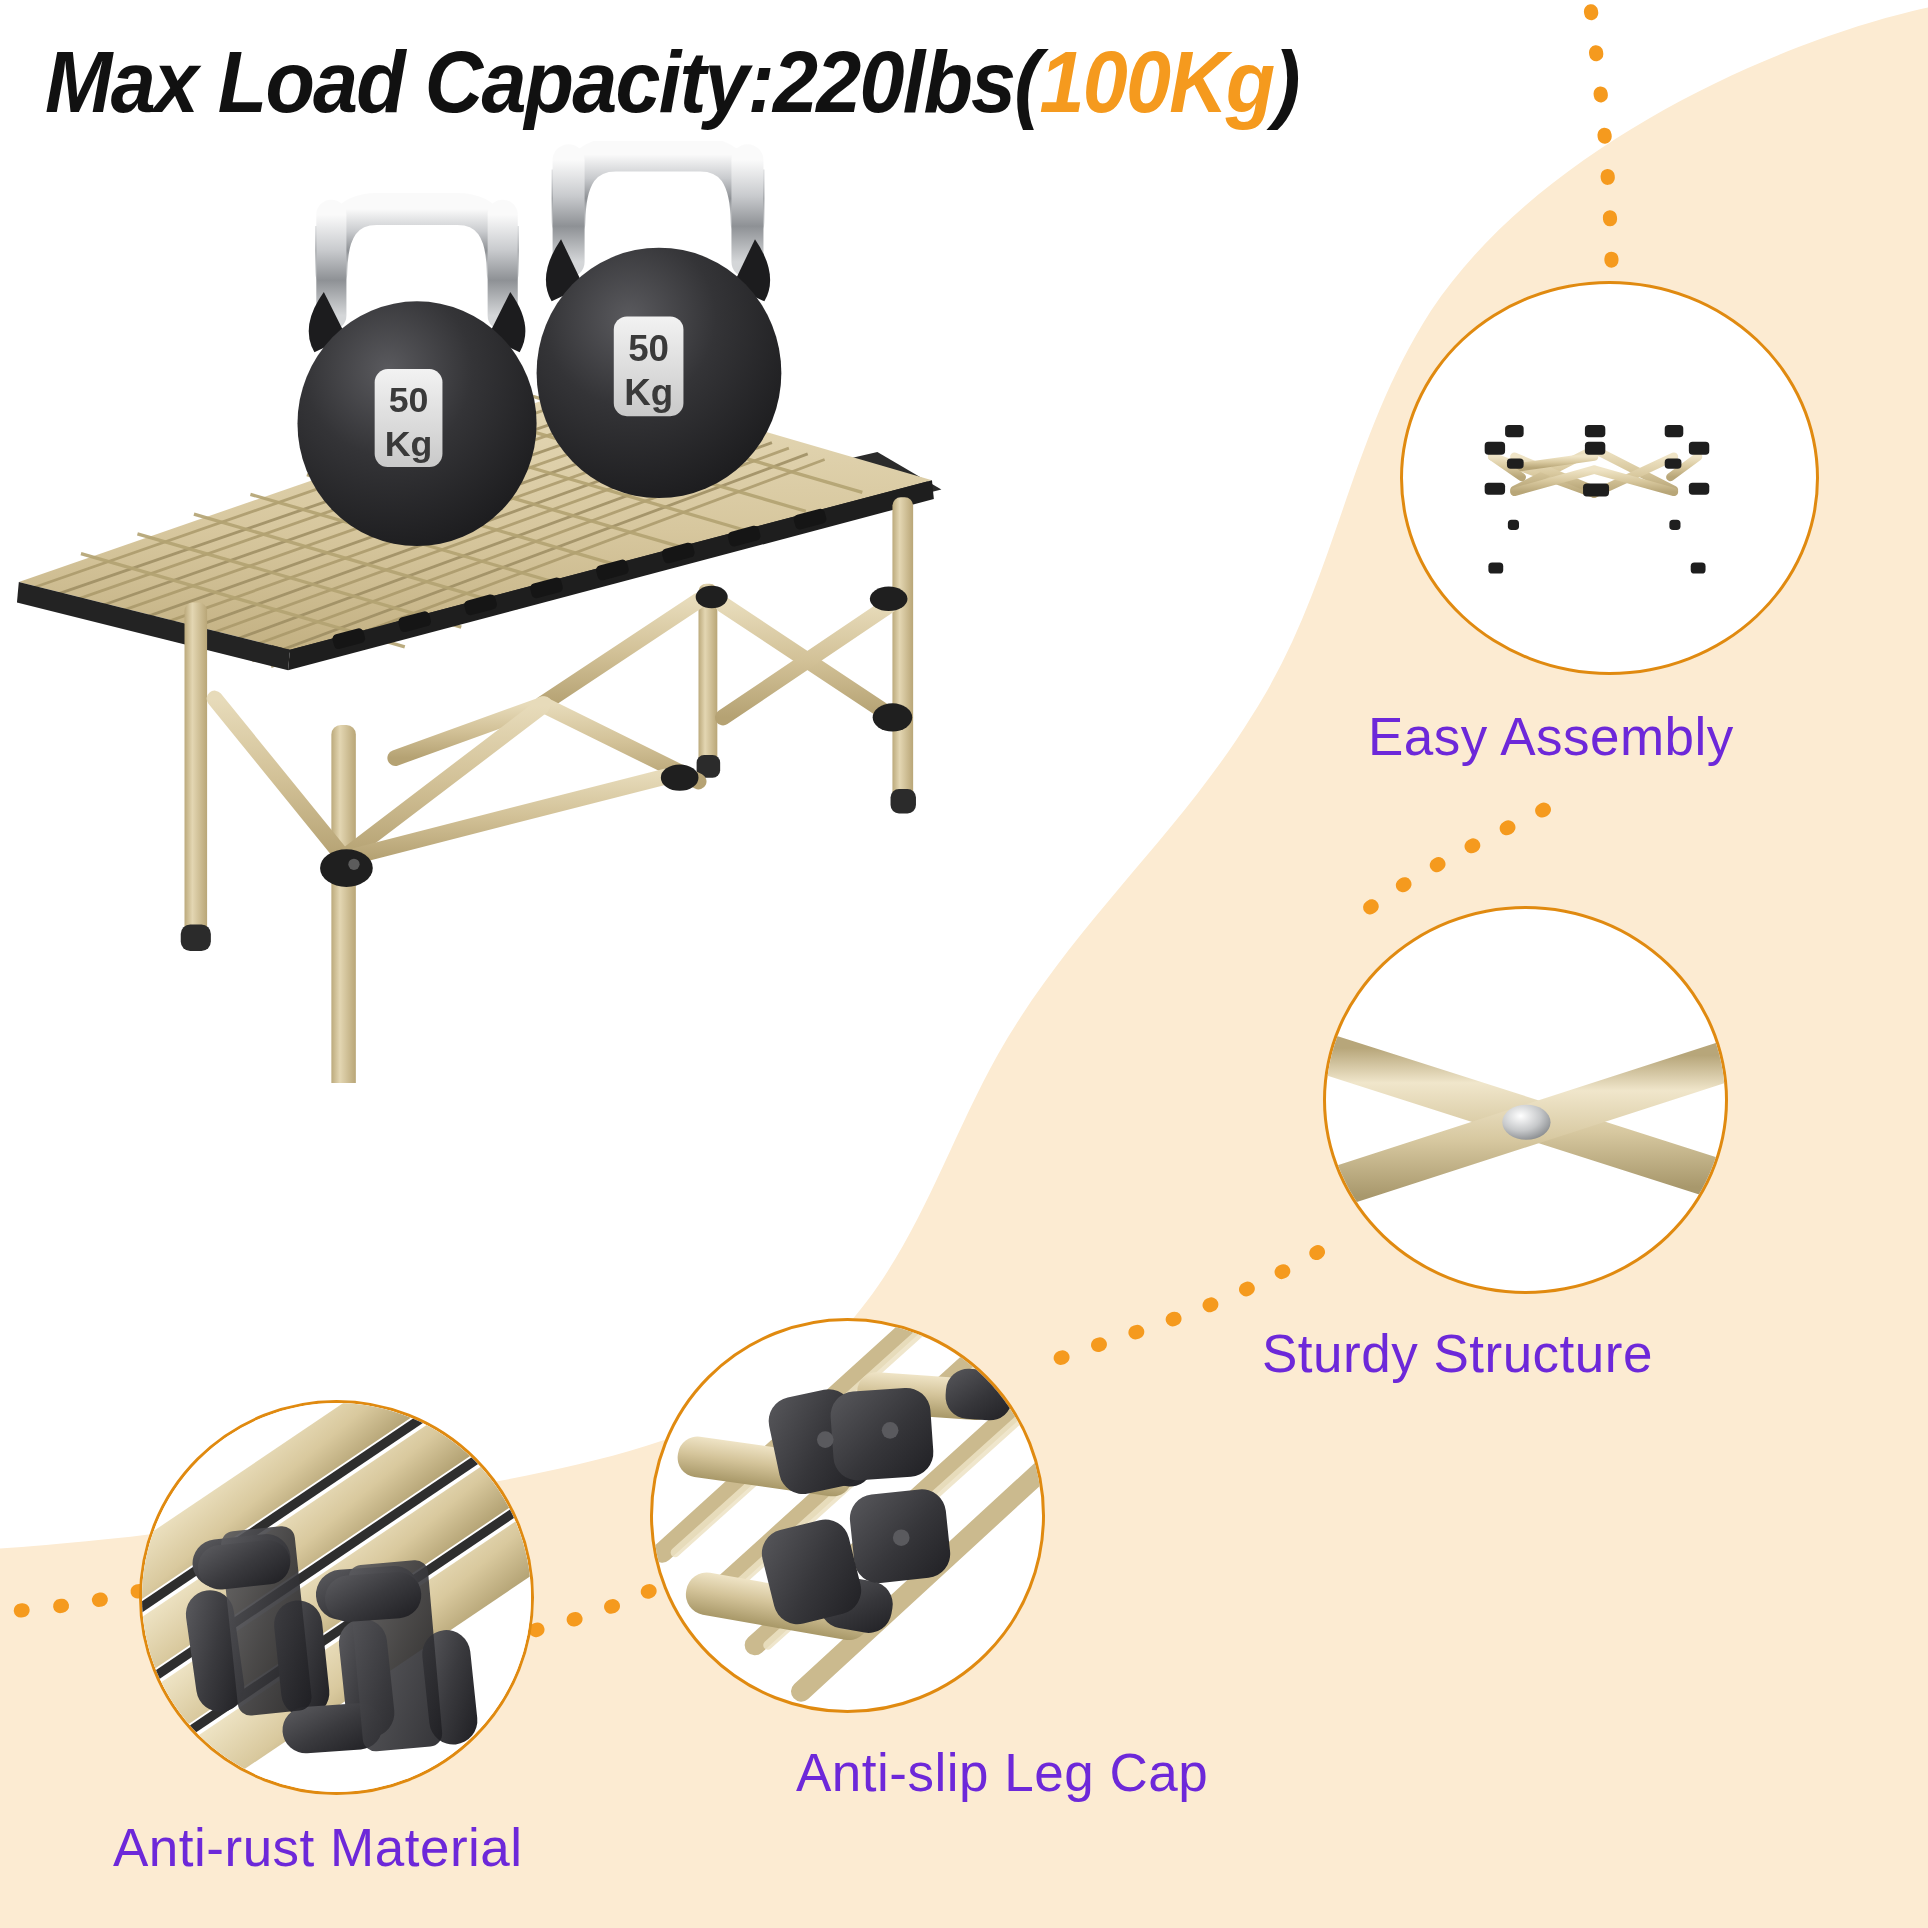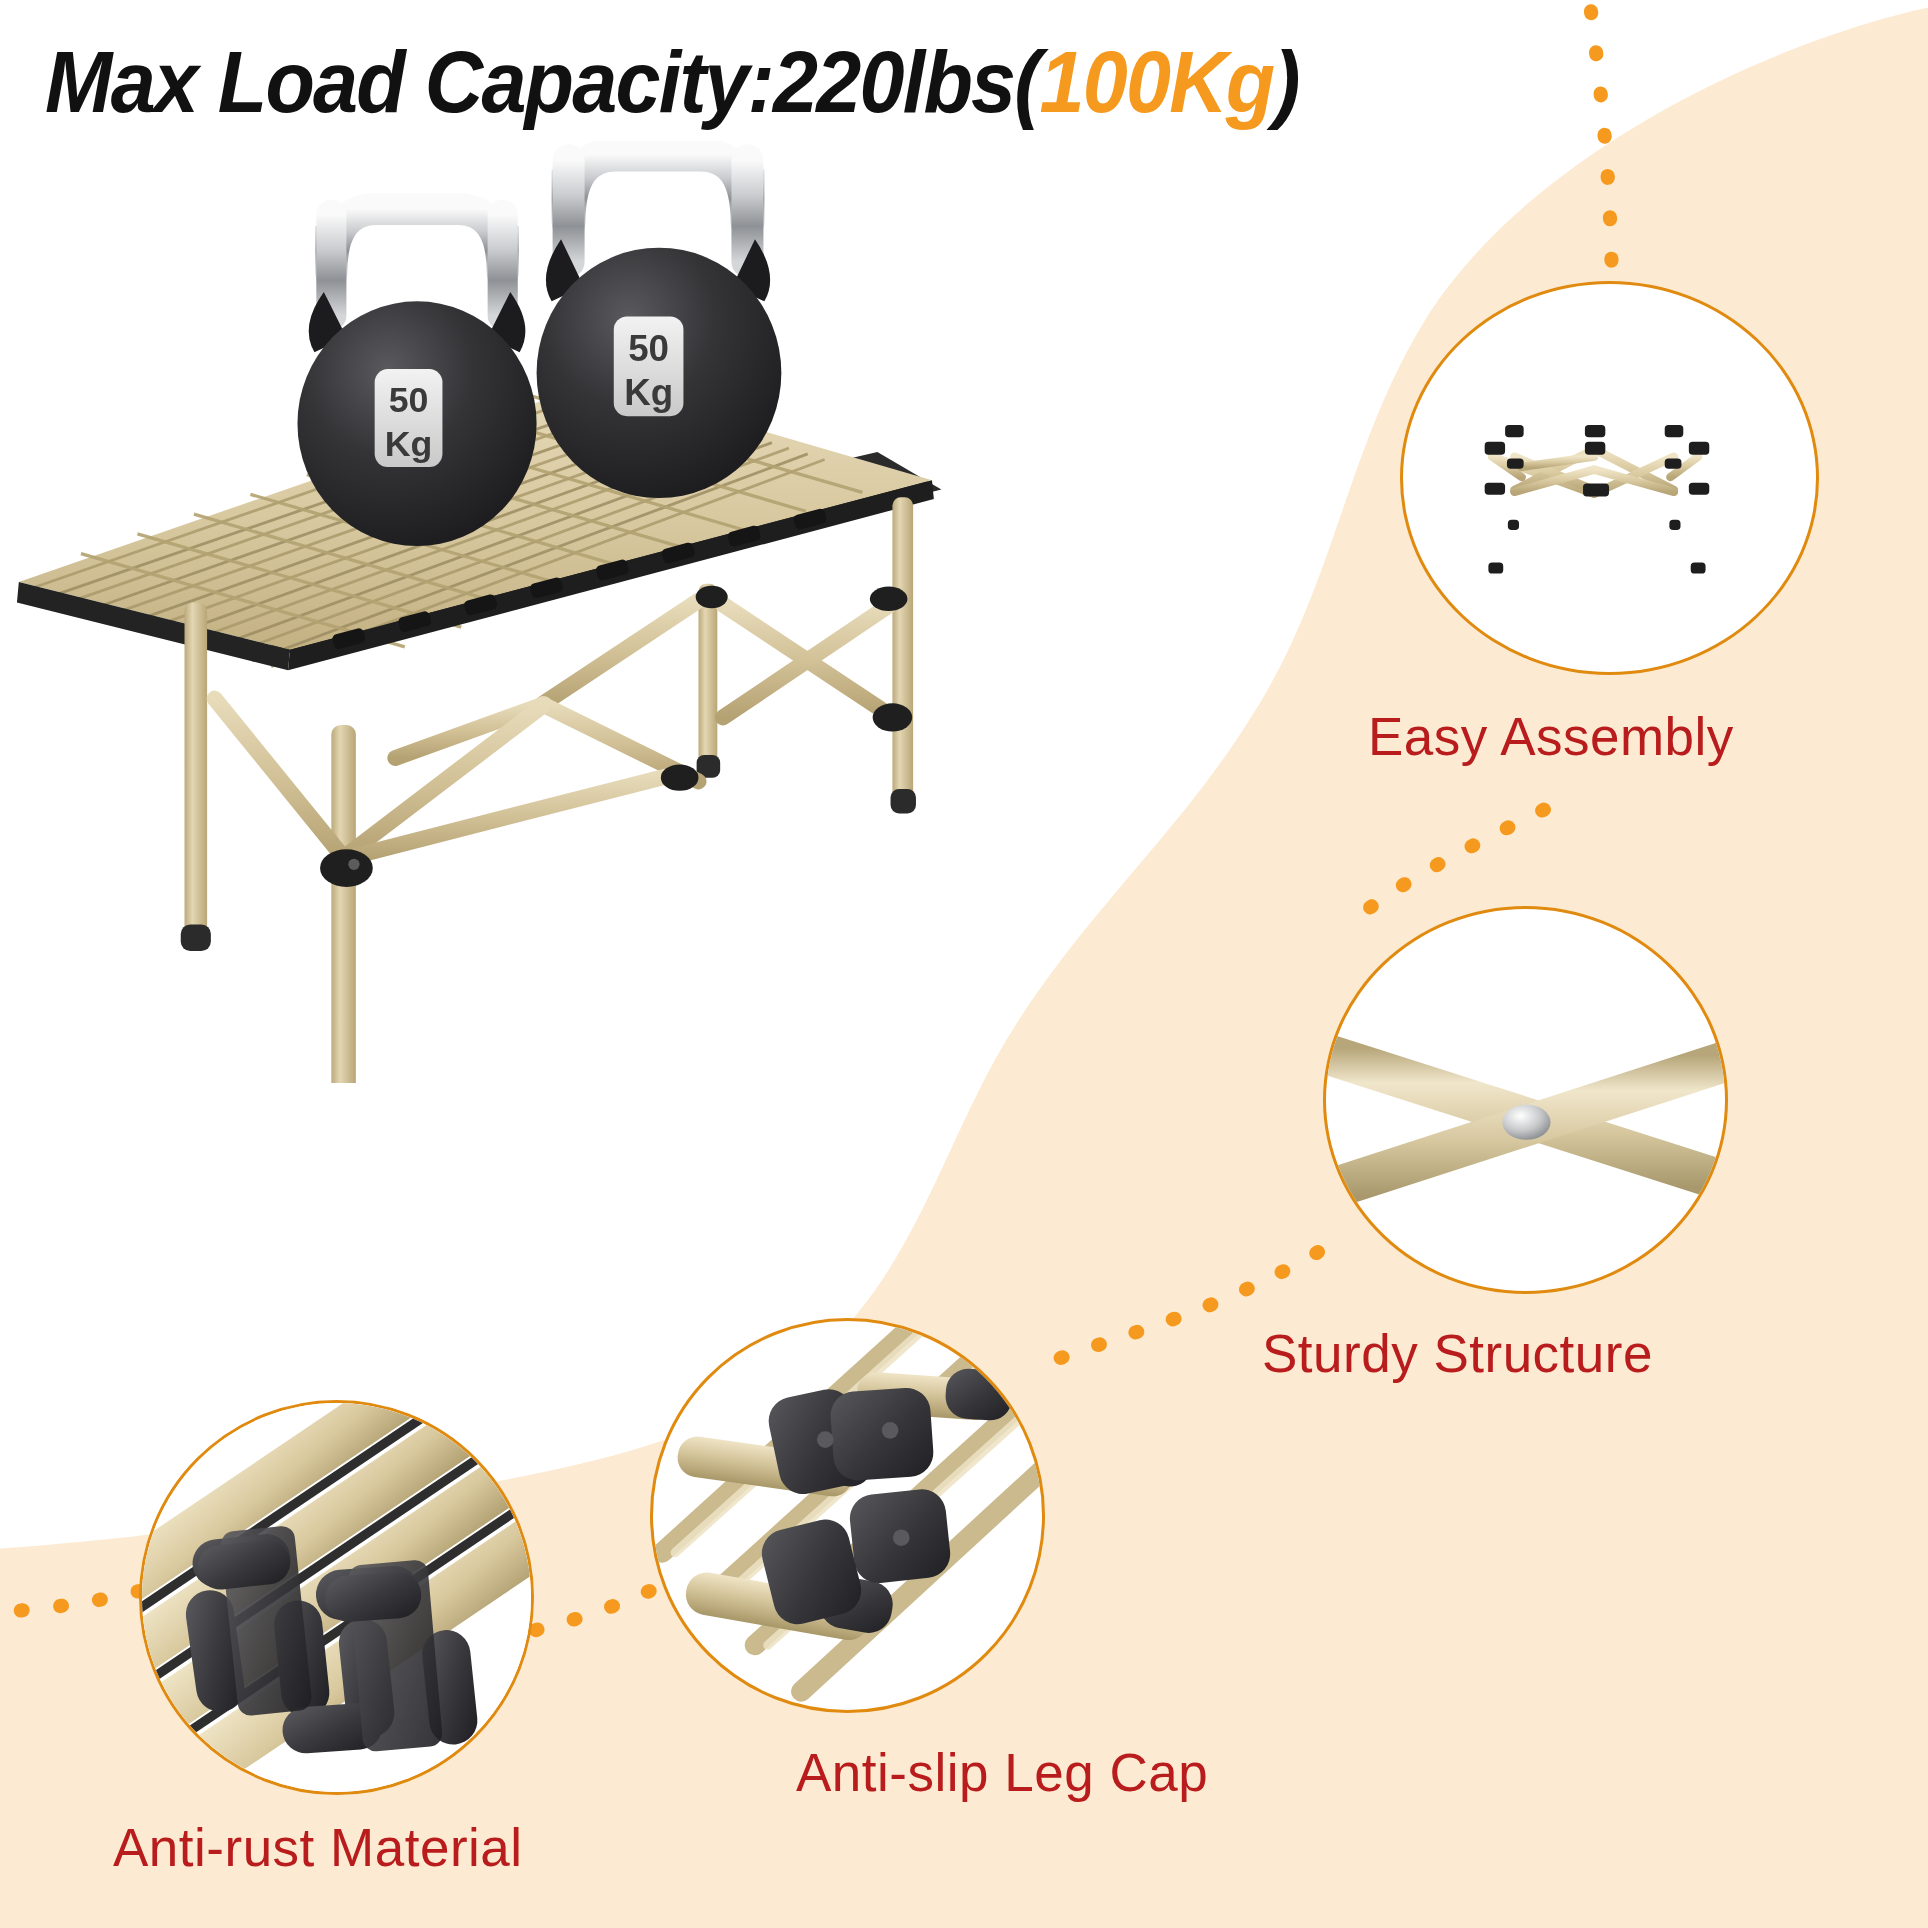--- a/index.html
+++ b/index.html
@@ -25,21 +25,21 @@
     white-space:nowrap;
     font-stretch:condensed;
     transform:scaleX(.93);transform-origin:left top;
   }
   .headline .kg{color:#F59A1E;}
 
   
   .caption{
     position:absolute;
     font-size:53px;
-    color:#b91c1c;
+    color:#6d28d9;
     white-space:nowrap;
     font-weight:500;
     letter-spacing:0.5px;
   }
   #cap-easy{left:1368px;top:706px;}
   #cap-sturdy{left:1262px;top:1323px;text-align:center;}
   #cap-legcap{left:796px;top:1742px;}
   #cap-rust{left:113px;top:1817px;}
 
   

